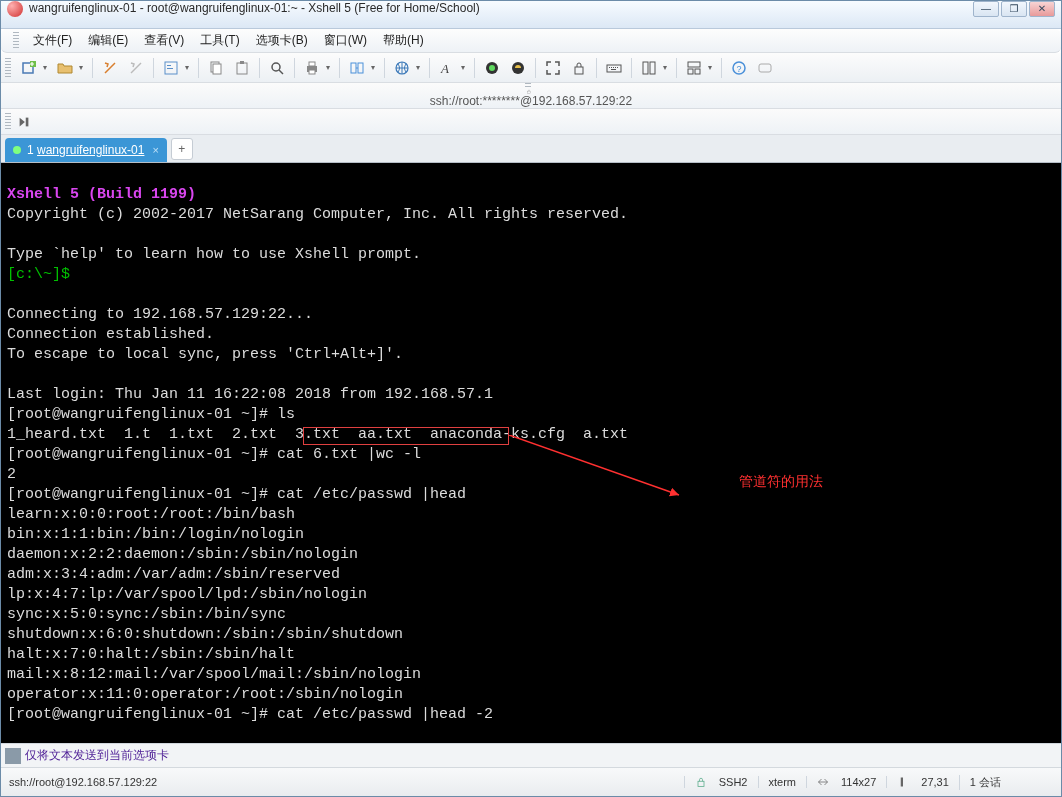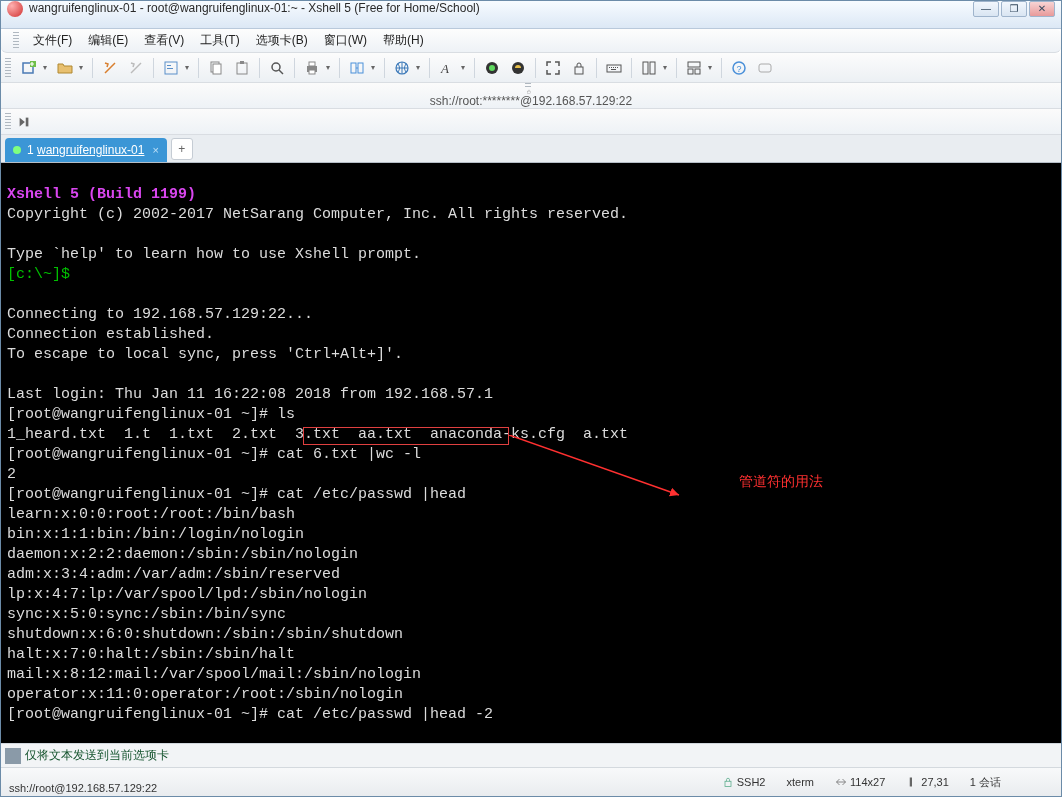--- a/index.html
+++ b/index.html
@@ -33,24 +33,24 @@
 .tab .close { margin-left: 8px; font-size: 11px; color: #bde0f7; }
 .tab-add { width: 22px; height: 22px; border: 1px solid #c5ccd4; background: #fff; border-radius: 3px; text-align: center; line-height: 20px; color: #666; margin-left: 2px; margin-bottom: 2px; }
 .terminal { flex: 1; background: #000; color: #dcdcdc; position: relative; overflow: hidden; font-family: "NSimSun","Courier New",monospace; font-size: 15px; line-height: 20px; padding: 2px 6px; white-space: pre; }
 .term-green { color: #00c000; }
 .term-bold { font-weight: bold; color: #d946ef; }
 .command-box { border: 1px solid #e04040; position: absolute; pointer-events: none; }
 .annotation-line { position: absolute; pointer-events: none; }
 .annotation-text { position: absolute; color: #ff3030; font-family: "Microsoft YaHei", sans-serif; font-size: 14px; }
 .inputbar { height: 24px; background: #f2f4f6; display: flex; align-items: center; border-top: 1px solid #d0d6dc; padding: 0 4px; }
 .inputbar .icon { width: 16px; height: 16px; background: #8a9aa8; margin-right: 4px; }
-.inputbar .hint { color: #14532d; }
-.statusbar { height: 22px; background: linear-gradient(to bottom,#f8f9fa,#e9ecef); display: flex; padding: 14px 8px; border-top: 1px solid #d4d9de; color: #333; font-size: 11px; }
+.inputbar .hint { color: #4c1d95; }
+.statusbar { height: 22px; background: linear-gradient(to bottom,#f8f9fa,#e9ecef); display: flex; align-items: center; padding: 14px 8px; border-top: 1px solid #d4d9de; color: #333; font-size: 11px; }
 .statusbar .left { flex: 1; }
-.statusbar .seg { padding: 0 10px; border-left: 1px solid #cfd6de; display: flex; align-items: center; gap: 3px; }
+.statusbar .seg { padding: 0 10px; border-left: 1px solid #cfd6de; display: flex; align-items: center; gap: 12px; }
 .statusbar svg { width: 12px; height: 12px; }
 </style>
 </head>
 <body>
 
 <div class="titlebar">
   <div class="icon"></div>
   <div class="title">wangruifenglinux-01 - root@wangruifenglinux-01:~ - Xshell 5 (Free for Home/School)</div>
   <div class="win-btns">
     <div class="win-btn">—</div>

